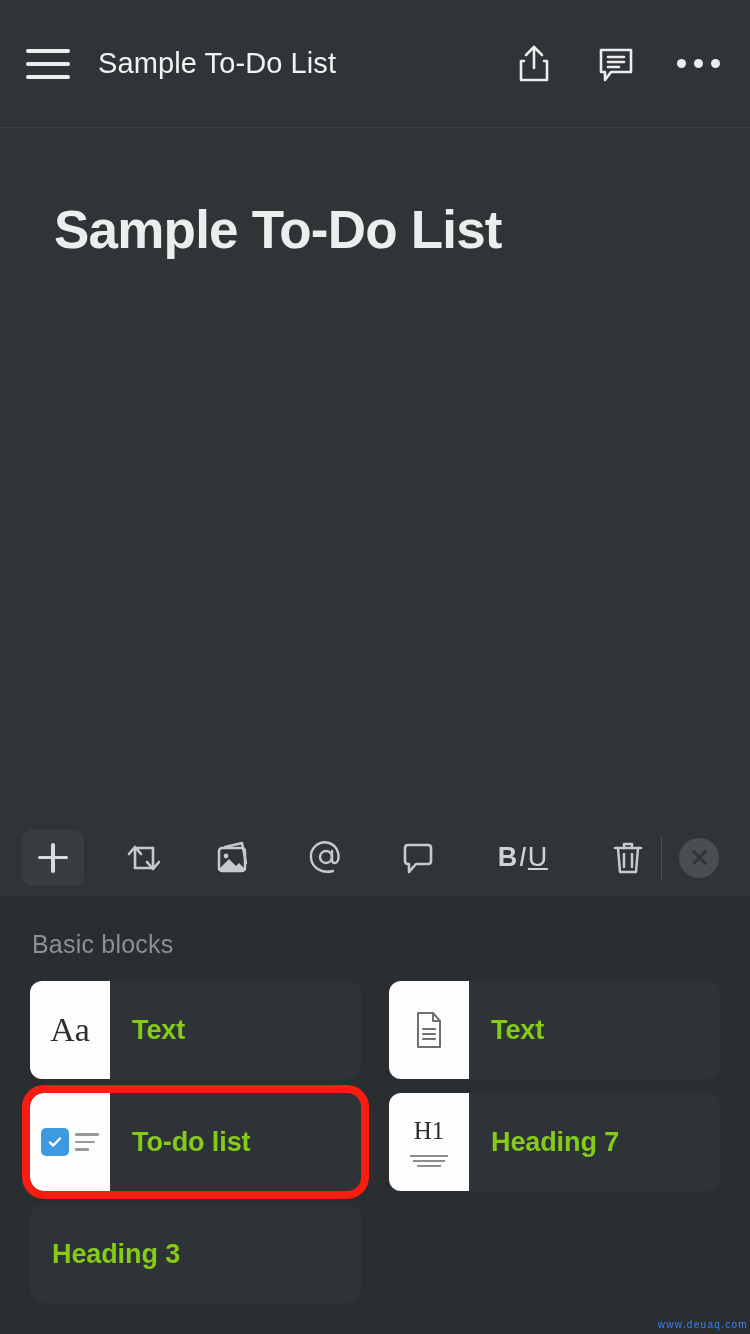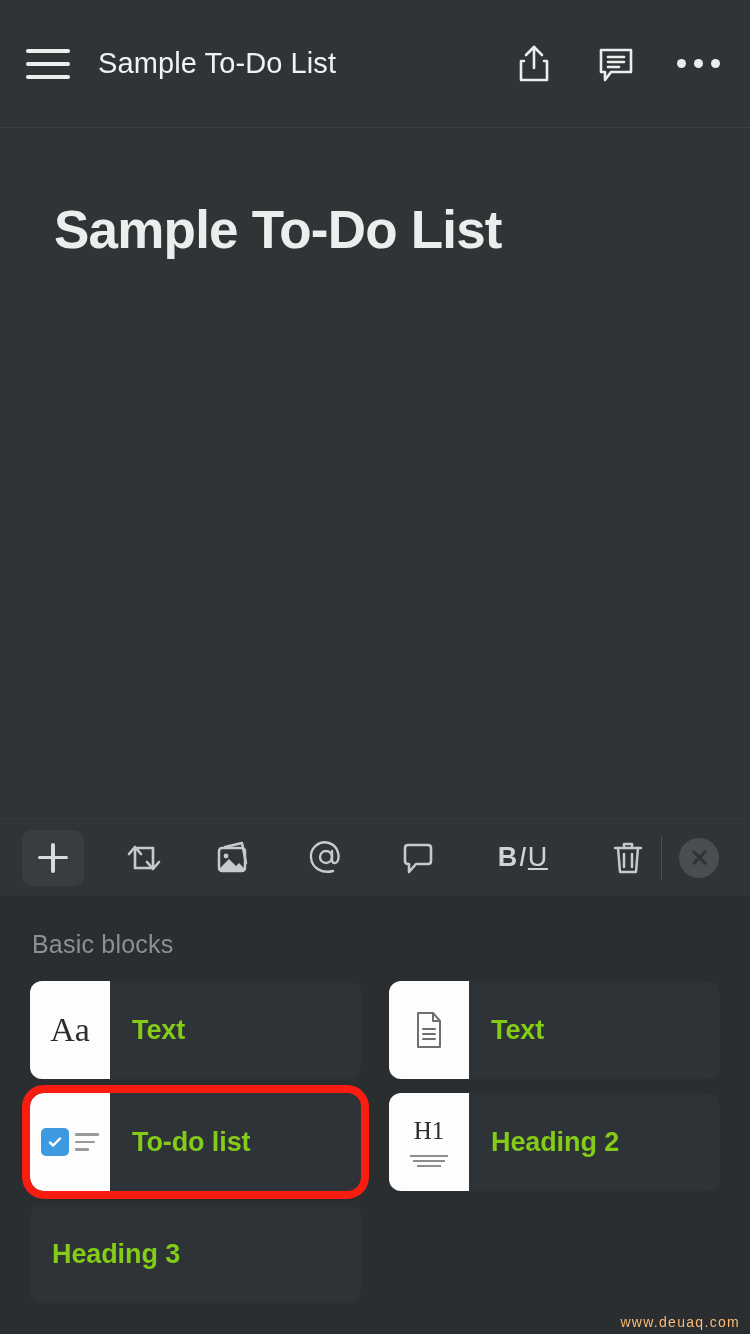--- a/index.html
+++ b/index.html
@@ -170,23 +170,23 @@
   .chk {
     width:28px; height:28px; border-radius:5px; background:#3d9ae0;
     display:flex; align-items:center; justify-content:center;
   }
   .chk svg { display:block; }
   .chk-lines { display:flex; flex-direction:column; gap:5px; }
   .chk-lines b { display:block; height:2.5px; background:#9a9a9a; border-radius:1px; }
 
   .watermark {
     position:absolute;
-    right:10px; bottom:4px;
-    font-size:14px;
-    color:#fdba74;
+    right:2px; bottom:4px;
+    font-size:10px;
+    color:#3b82f6;
     letter-spacing:1.3px;
     font-family:"Liberation Sans", sans-serif;
   }
 </style>
 </head>
 <body>
 
 <div class="appbar">
 
   <div class="hamburger">
@@ -351,21 +351,21 @@
       <div class="thumb">
         <span class="h-wrap">
           <span class="glyph-h">H1</span>
           <span class="h-rules">
             <b style="width:38px"></b>
             <b style="width:32px"></b>
             <b style="width:24px"></b>
           </span>
         </span>
       </div>
-      <div class="block-label">Heading 2</div>
+      <div class="block-label">Heading 7</div>
     </div>
 
 
     <div class="block-card">
       <div class="block-label">Heading 3</div>
     </div>
 
   </div>
 
   <div class="watermark">www.deuaq.com</div>

